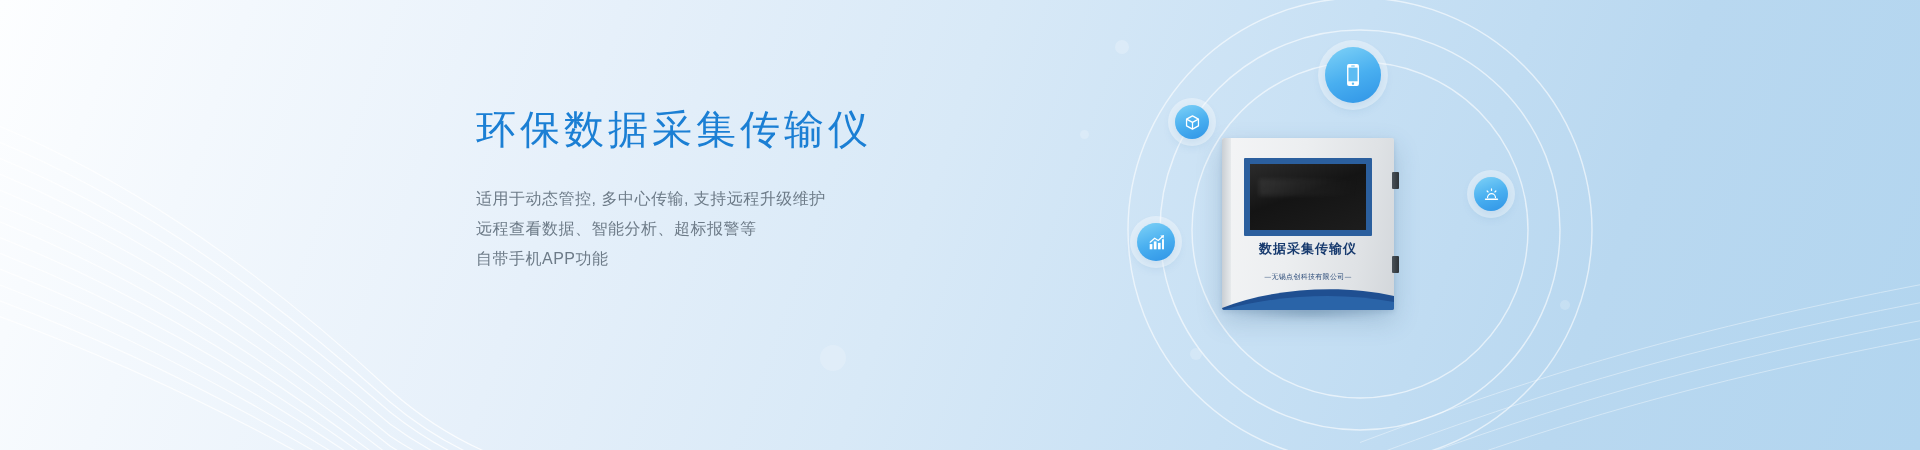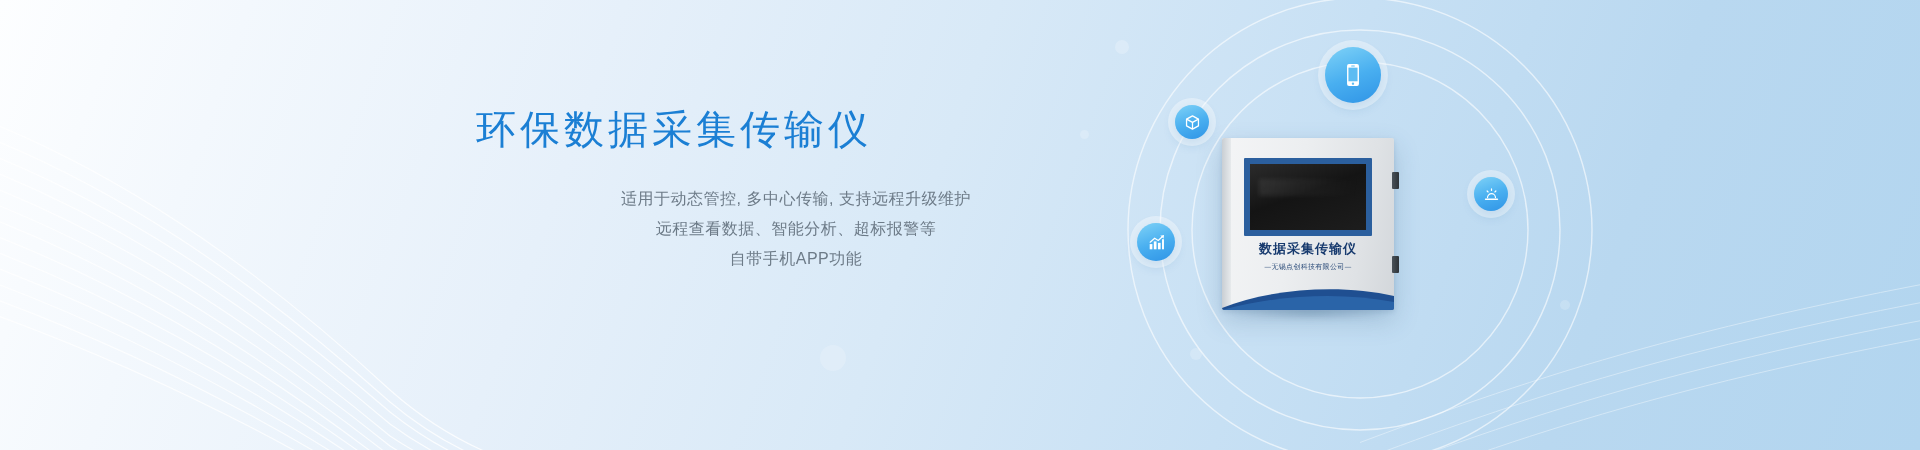--- a/index.html
+++ b/index.html
@@ -77,21 +77,20 @@
     line-height: 1.25;
     letter-spacing: 4px;
     font-weight: 400;
     color: #1b7fd4;
     white-space: nowrap;
   }
   .sub-list {
     margin: 30px 0 16px 0;
     padding: 0;
     list-style: none;
-    text-align: center;
   }
   .sub-list li {
     font-size: 16px;
     line-height: 30px;
     letter-spacing: .5px;
     color: #6d7b88;
     white-space: nowrap;
   }
 
   
@@ -155,21 +154,21 @@
   }
   .brand-name {
     font-family: "DejaVu Serif", "Liberation Serif", serif;
     font-size: 13px;
     font-weight: bold;
     letter-spacing: 1px;
     color: #173a6e;
     line-height: 1.1;
   }
   .brand-company {
-    margin-top: 8px;
+    margin-top: 18px;
     font-family: "DejaVu Serif", "Liberation Serif", serif;
     font-size: 7px;
     letter-spacing: .3px;
     color: #2a4a78;
     line-height: 1.1;
   }
   .cabinet-foot {
     position: absolute;
     left: 0;
     right: 0;

